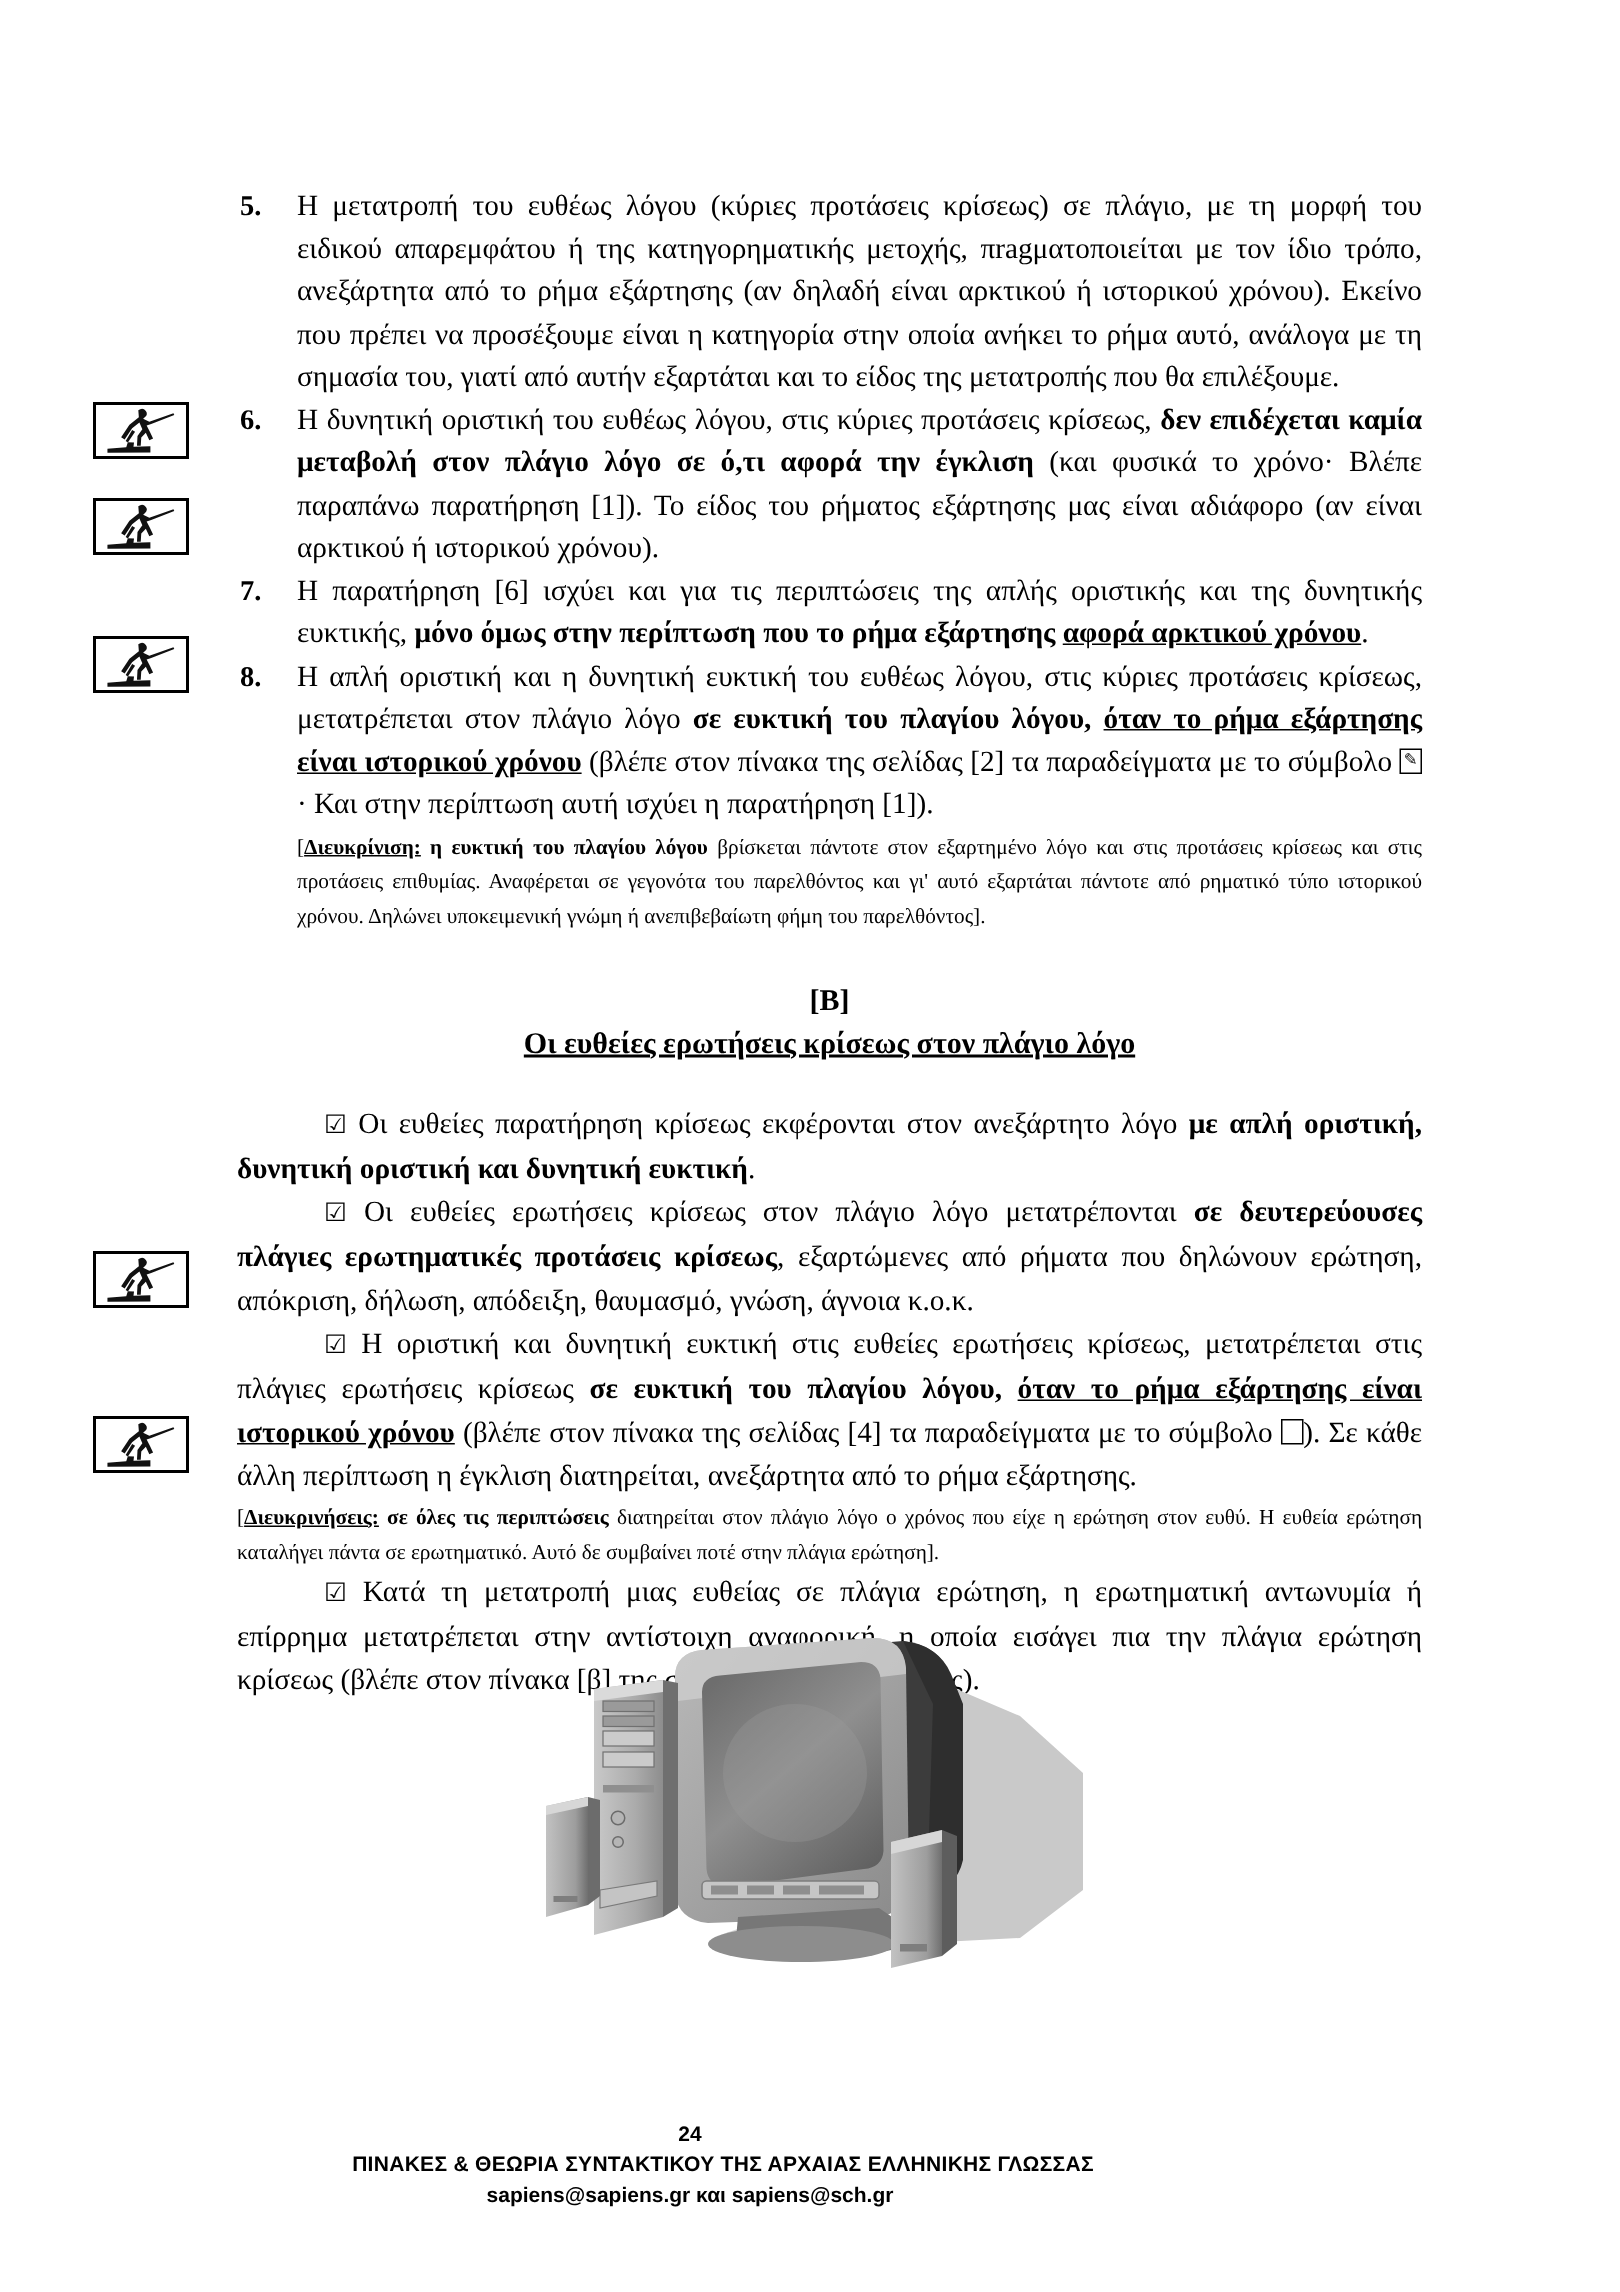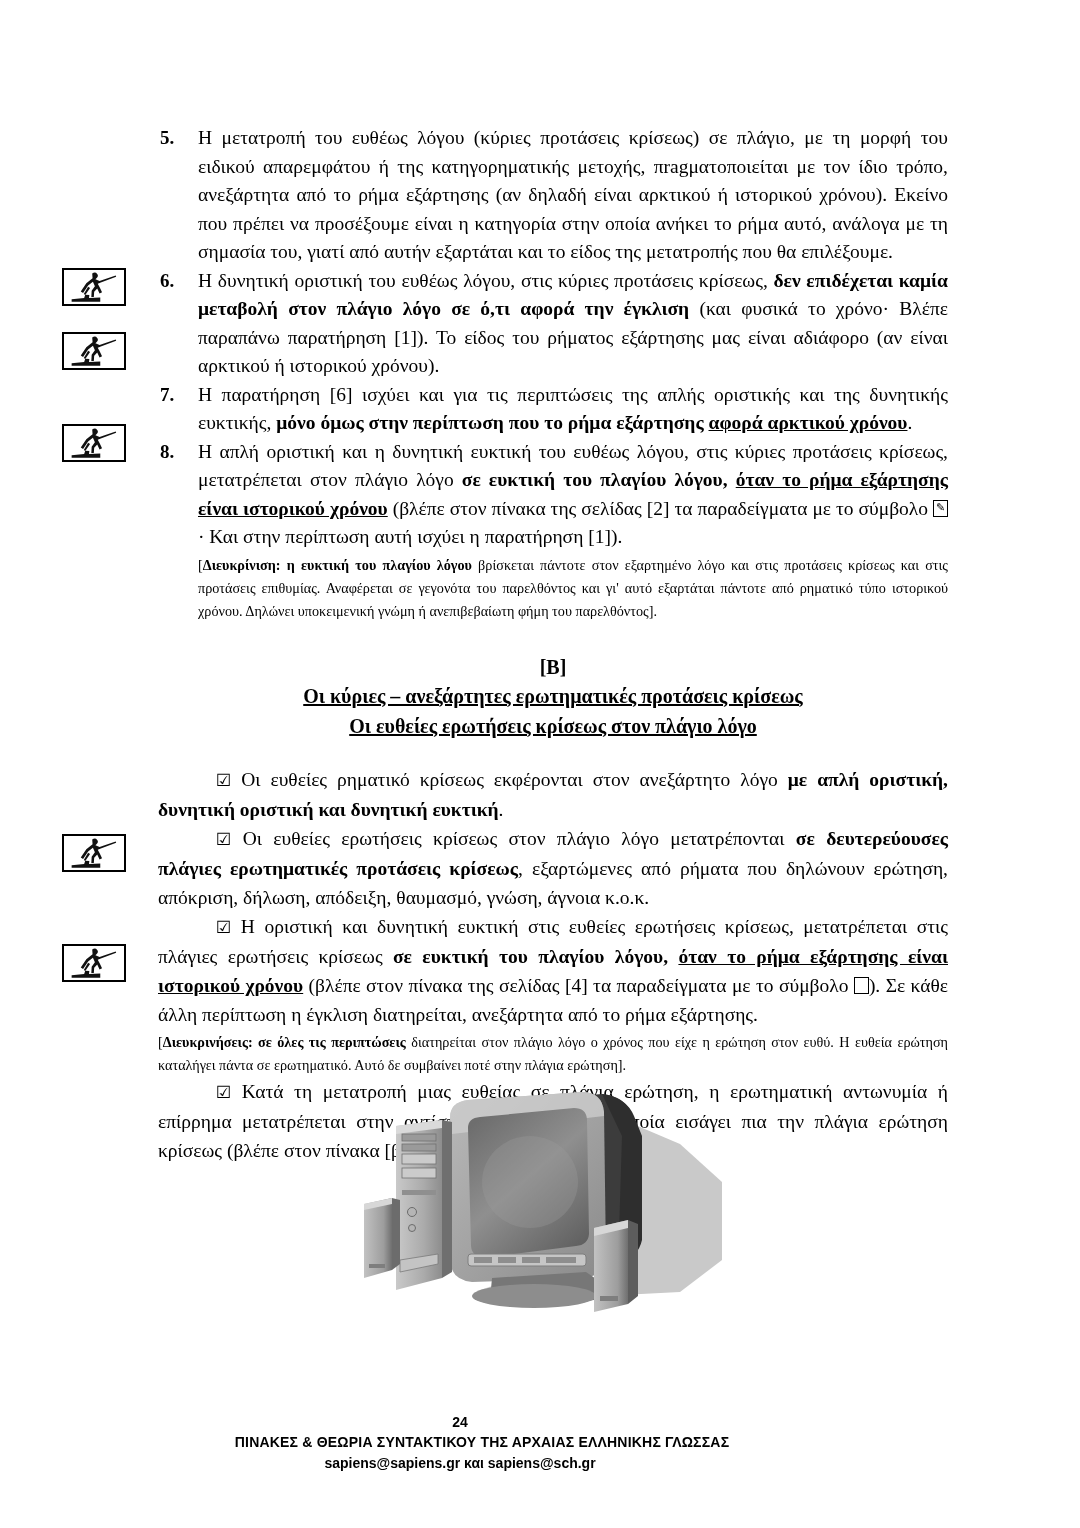--- a/index.html
+++ b/index.html
@@ -58,20 +58,21 @@
 
   
   .note {
     font-size: 14.2px;
     line-height: 23px;
     text-align: justify;
     margin: 2px 0 0 0;
   }
   .note .lead {
     font-weight: bold;
+    text-decoration: underline;
   }
   .note .leadit {
     font-weight: bold;
   }
 
   
   .sect-head {
     text-align: center;
     margin-top: 30px;
   }
@@ -214,25 +215,24 @@
         <span class="num">8.</span>
         <span><span>Η απλή οριστική και η δυνητική ευκτική του ευθέως λόγου, στις κύριες προτάσεις κρίσεως, μετατρέπεται στον πλάγιο λόγο </span><b>σε ευκτική του πλαγίου λόγου, </b><span class="bu">όταν το ρήμα εξάρτησης είναι ιστορικού χρόνου</span><span> (βλέπε στον πίνακα της σελίδας [2] τα παραδείγματα με το σύμβολο </span><span class="sym">✎</span><span>· Και στην περίπτωση αυτή ισχύει η παρατήρηση [1]).</span></span>
 
         <p class="note"><span>[</span><span class="lead">Διευκρίνιση:</span><span class="leadit"> η ευκτική του πλαγίου λόγου</span><span> βρίσκεται πάντοτε στον εξαρτημένο λόγο και στις προτάσεις κρίσεως και στις προτάσεις επιθυμίας. Αναφέρεται σε γεγονότα του παρελθόντος και γι' αυτό εξαρτάται πάντοτε από ρηματικό τύπο ιστορικού χρόνου. Δηλώνει υποκειμενική γνώμη ή ανεπιβεβαίωτη φήμη του παρελθόντος].</span></p>
       </li>
 
     </ol>
 
     <div class="sect-head">
       <div class="bracket">[Β]</div>
-      <span class="line">Οι κύριες – ανεξάρτητες ερωτηματικές προτάσεις κρίσεως</span>
       <span class="line">Οι ευθείες ερωτήσεις κρίσεως στον πλάγιο λόγο</span>
     </div>
 
-    <p class="cb-par first"><span class="cb">☑</span> <span>Οι ευθείες ρηματικό κρίσεως εκφέρονται στον ανεξάρτητο λόγο </span><b>με απλή οριστική, δυνητική οριστική και δυνητική ευκτική</b><span>.</span></p>
+    <p class="cb-par first"><span class="cb">☑</span> <span>Οι ευθείες παρατήρηση κρίσεως εκφέρονται στον ανεξάρτητο λόγο </span><b>με απλή οριστική, δυνητική οριστική και δυνητική ευκτική</b><span>.</span></p>
 
     <p class="cb-par"><span class="cb">☑</span> <span>Οι ευθείες ερωτήσεις κρίσεως στον πλάγιο λόγο μετατρέπονται </span><b>σε δευτερεύουσες πλάγιες ερωτηματικές προτάσεις κρίσεως</b><span>, εξαρτώμενες από ρήματα που δηλώνουν ερώτηση, απόκριση, δήλωση, απόδειξη, θαυμασμό, γνώση, άγνοια κ.ο.κ.</span></p>
 
     <p class="cb-par"><span class="cb">☑</span> <span>Η οριστική και δυνητική ευκτική στις ευθείες ερωτήσεις κρίσεως, μετατρέπεται στις πλάγιες ερωτήσεις κρίσεως </span><b>σε ευκτική του πλαγίου λόγου, </b><span class="bu">όταν το ρήμα εξάρτησης είναι ιστορικού χρόνου</span><span> (βλέπε στον πίνακα της σελίδας [4] τα παραδείγματα με το σύμβολο </span><span class="sym">✎</span><span>). Σε κάθε άλλη περίπτωση η έγκλιση διατηρείται, ανεξάρτητα από το ρήμα εξάρτησης.</span></p>
 
     <p class="note"><span>[</span><span class="lead">Διευκρινήσεις:</span><span class="leadit"> σε όλες τις περιπτώσεις</span><span> διατηρείται στον πλάγιο λόγο ο χρόνος που είχε η ερώτηση στον ευθύ. Η ευθεία ερώτηση καταλήγει πάντα σε ερωτηματικό. Αυτό δε συμβαίνει ποτέ στην πλάγια ερώτηση].</span></p>
 
     <p class="cb-par"><span class="cb">☑</span> <span>Κατά τη μετατροπή μιας ευθείας σε πλάγια ερώτηση, η ερωτηματική αντωνυμία ή επίρρημα μετατρέπεται στην αντίστοιχη αναφορική, η οποία εισάγει πια την πλάγια ερώτηση κρίσεως (βλέπε στον πίνακα [β] της σελίδας [4] του παρόντος).</span></p>
 
   </div>

